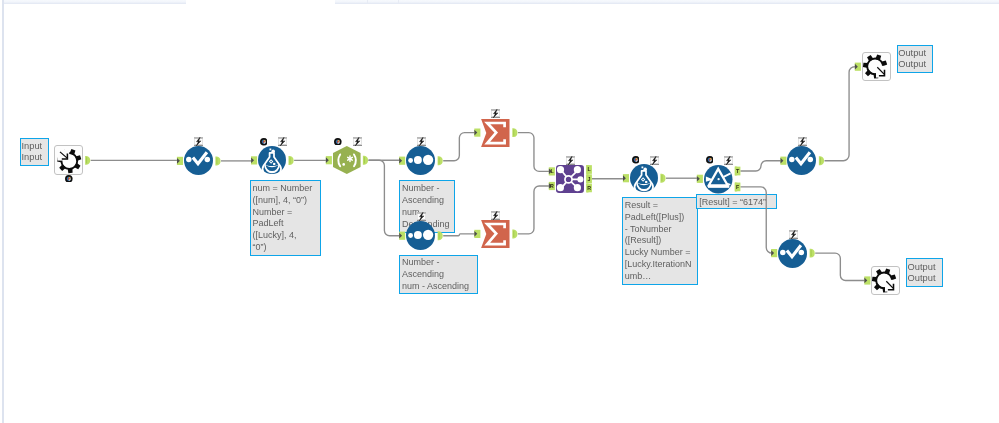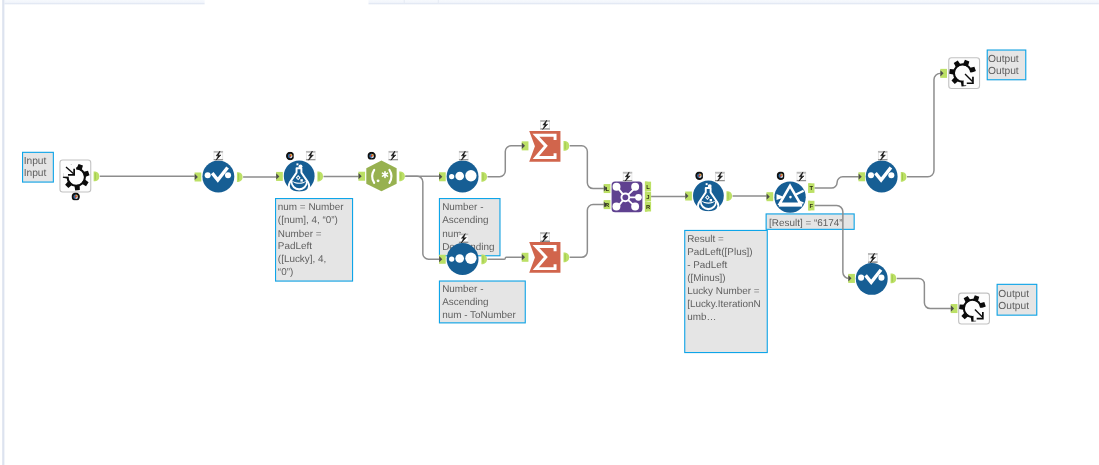--- a/index.html
+++ b/index.html
@@ -57,27 +57,27 @@
       </div>
       <div class="lbl" style="left: 399px; top: 180.4px; width: 55.5px; height: 52.2px;">
         <div class="lline">Number -</div>
         <div class="lline">Ascending</div>
         <div class="lline">num -</div>
         <div class="lline">Descending</div>
       </div>
       <div class="lbl" style="left: 399px; top: 254.5px; width: 78.5px; height: 39.2px;">
         <div class="lline">Number -</div>
         <div class="lline">Ascending</div>
-        <div class="lline">num - ToNumber</div>
-      </div>
-      <div class="lbl" style="left: 621.7px; top: 209px; width: 76px; height: 112px;">
+        <div class="lline">num - Ascending</div>
+      </div>
+      <div class="lbl" style="left: 621.7px; top: 197px; width: 76px; height: 88px;">
         <div class="lline">Result =</div>
         <div class="lline">PadLeft([Plus])</div>
-        <div class="lline">- PadLeft</div>
-        <div class="lline">([Minus])</div>
+        <div class="lline">- ToNumber</div>
+        <div class="lline">([Result])</div>
         <div class="lline">Lucky Number =</div>
         <div class="lline">[Lucky.IterationN</div>
         <div class="lline">umb…</div>
       </div>
       <div class="lbl" style="left: 696.2px; top: 194px; width: 80.5px; height: 15px;">
         <div class="lline">[Result] = “6174”</div>
       </div>
       <div class="lbl io" style="left: 896.6px; top: 44.7px; width: 36.7px; height: 28.4px;">
         <div class="lline">Output</div>
         <div class="lline">Output</div>

